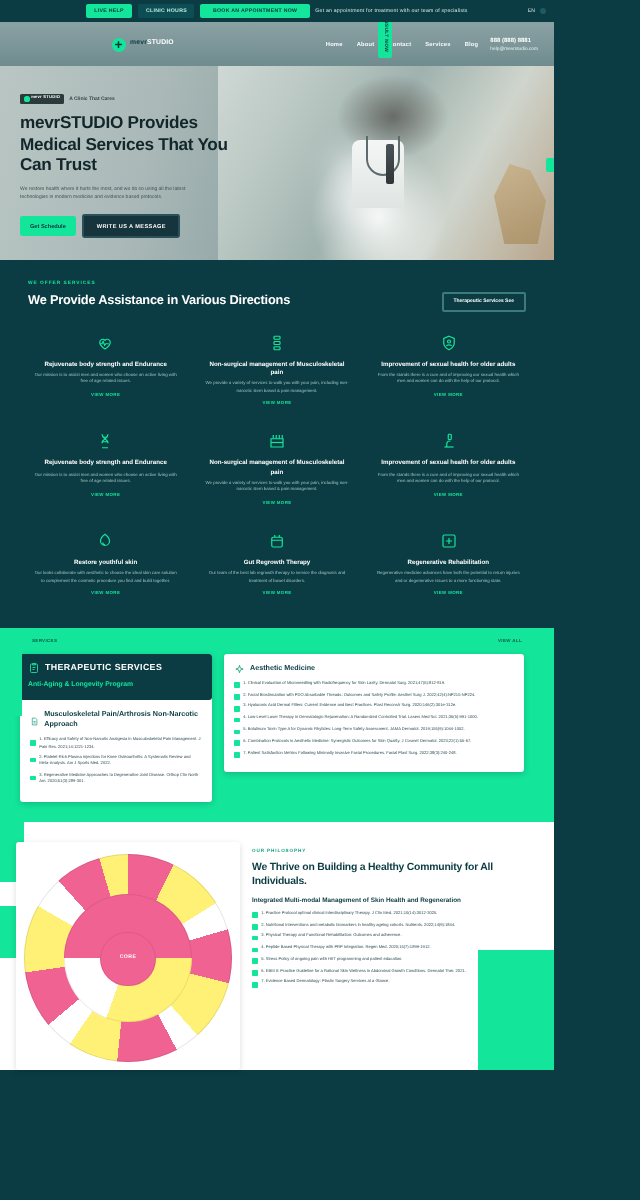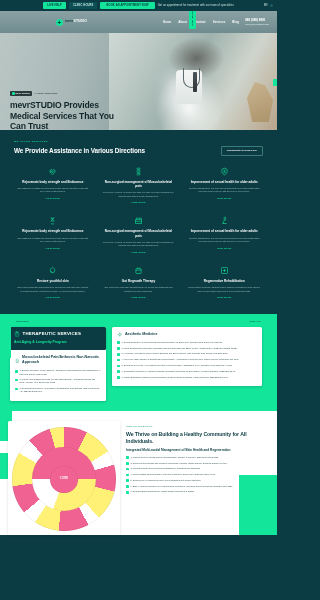--- a/index.html
+++ b/index.html
@@ -95,21 +95,21 @@
     position:absolute; left:44%; top:36%; width:17px; height:20px;
     border:1.1px solid #5d6a6e; border-top:none; border-radius:0 0 9px 9px; z-index:2;
   }
   .hero-photo .plant {
     position:absolute; right:4px; bottom:8px; width:26px; height:40px;
     background:linear-gradient(160deg,#c8b089,#a98f63);
     clip-path:polygon(20% 100%,0 40%,30% 0,70% 8%,100% 46%,84% 100%);
     opacity:.85;
   }
   .hero-left { position:absolute; left:0; top:0; width:124px; height:97px; }
-  .hero-inner { padding:14px 0 0 10px; position:relative; z-index:3;margin-top:44px; }
+  .hero-inner { padding:14px 0 0 10px; position:relative; z-index:3; }
   .hero-eyebrow { display:flex; align-items:center; gap:2.5px; margin-bottom:4px; }
   .he-badge {
     background:#2b3a3a; color:#fff; font-size:2.1px; font-weight:800;
     padding:1.2px 2px; border-radius:.8px; line-height:1.1; letter-spacing:.1px;
     display:flex; align-items:center; gap:1px;
   }
   .he-badge .bdot { width:2.6px; height:2.6px; border-radius:50%; background:#13e59b; }
   .he-text { font-size:2.5px; color:#36474a; font-weight:700; }
   .hero-h1 {
     font-size:8.6px; line-height:1.24; font-weight:800; color:#13262a;

